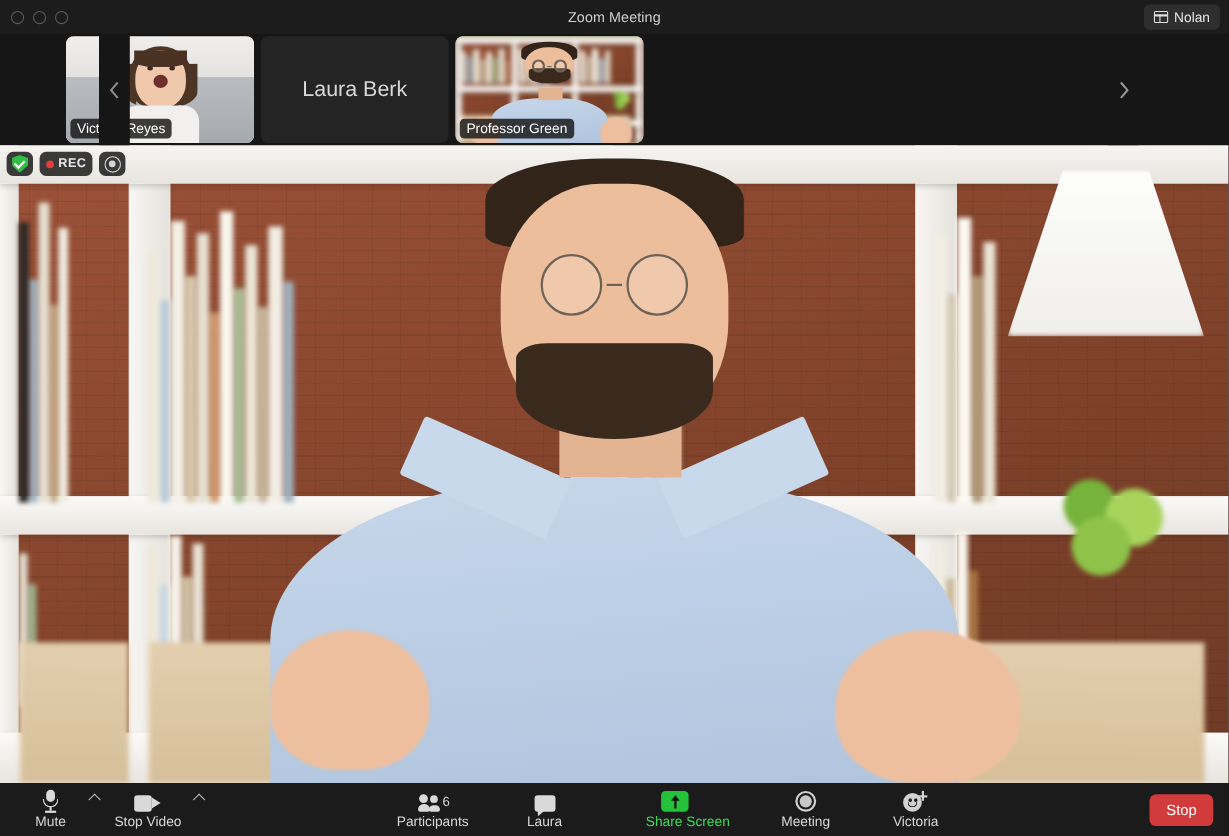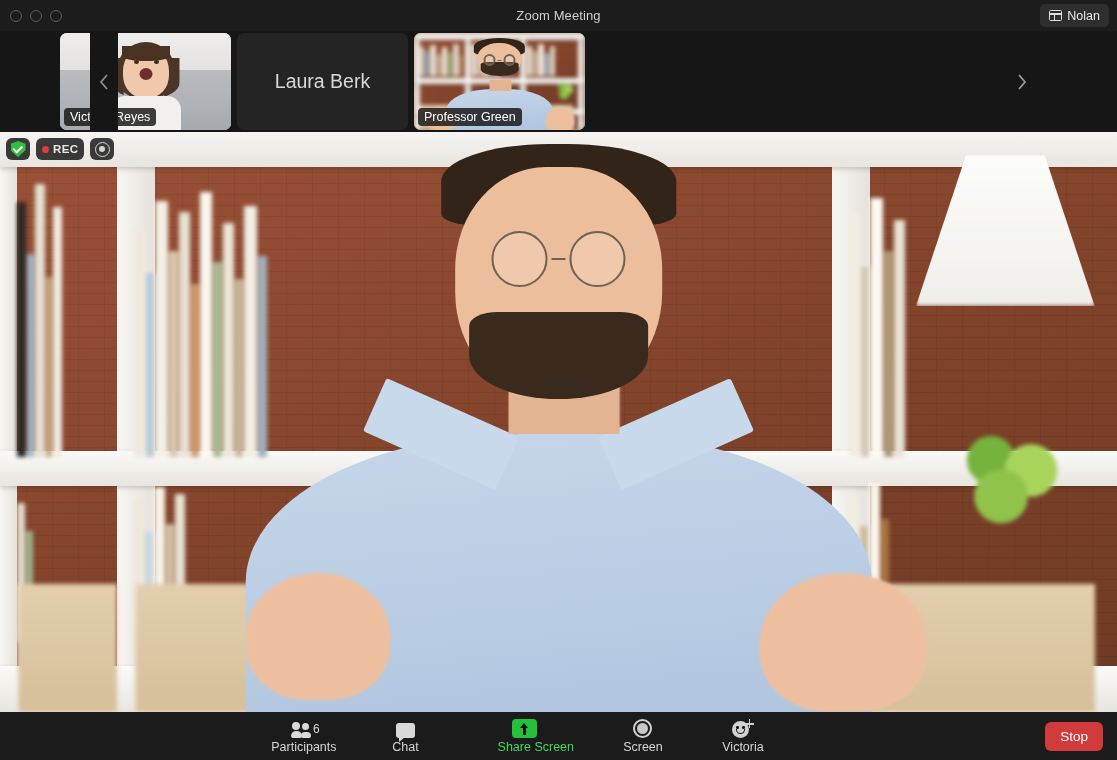--- a/index.html
+++ b/index.html
@@ -541,20 +541,47 @@
           <span class="lens" style="width:56px;height:56px"></span>
         </div>
         <div class="hand" style="left:22%;bottom:2%;width:13%;height:22%"></div>
         <div class="hand" style="right:17%;bottom:0%;width:15%;height:24%"></div>
       </div>
     </div>
   </div>
 
   <div class="toolbar">
 
+    <div class="grp-left">
+
+      <div class="tool with-caret">
+        <span class="ic">
+          <span class="mic-ic">
+              <span class="cap"></span>
+              <span class="arc"></span>
+              <span class="stem"></span>
+              <span class="base"></span>
+            </span>
+        </span>
+        <span class="lbl">Mute</span>
+        <span class="caret"></span>
+      </div>
+
+      <div class="tool with-caret">
+        <span class="ic">
+          <span class="cam-ic">
+              <span class="body"></span>
+              <span class="lens"></span>
+            </span>
+        </span>
+        <span class="lbl">Stop Video</span>
+        <span class="caret"></span>
+      </div>
+
+    </div>
 
     <div class="spacer"></div>
 
     <div class="grp-mid">
 
       <div class="tool">
         <span class="ic">
           <span class="ppl-ic">
             <span class="h1"></span>
               <span class="b1"></span>
@@ -563,37 +590,37 @@
             <span class="ppl-count">6</span>
           </span>
         </span>
         <span class="lbl">Participants</span>
       </div>
 
       <div class="tool">
         <span class="ic">
           <span class="chat-ic"></span>
         </span>
-        <span class="lbl">Chat</span>
+        <span class="lbl">Laura</span>
       </div>
 
       <div class="tool green">
         <span class="ic">
           <span class="share-ic">
               <span class="ar"></span>
             </span>
         </span>
         <span class="lbl">Share Screen</span>
       </div>
 
       <div class="tool">
         <span class="ic">
           <span class="rec-ic"></span>
         </span>
-        <span class="lbl">Screen</span>
+        <span class="lbl">Meeting</span>
       </div>
 
       <div class="tool">
         <span class="ic">
           <span class="react-ic">
             <span class="face2"></span>
               <span class="e1"></span>
               <span class="e2"></span>
             <span class="sm"></span>
               <span class="plus"></span>

